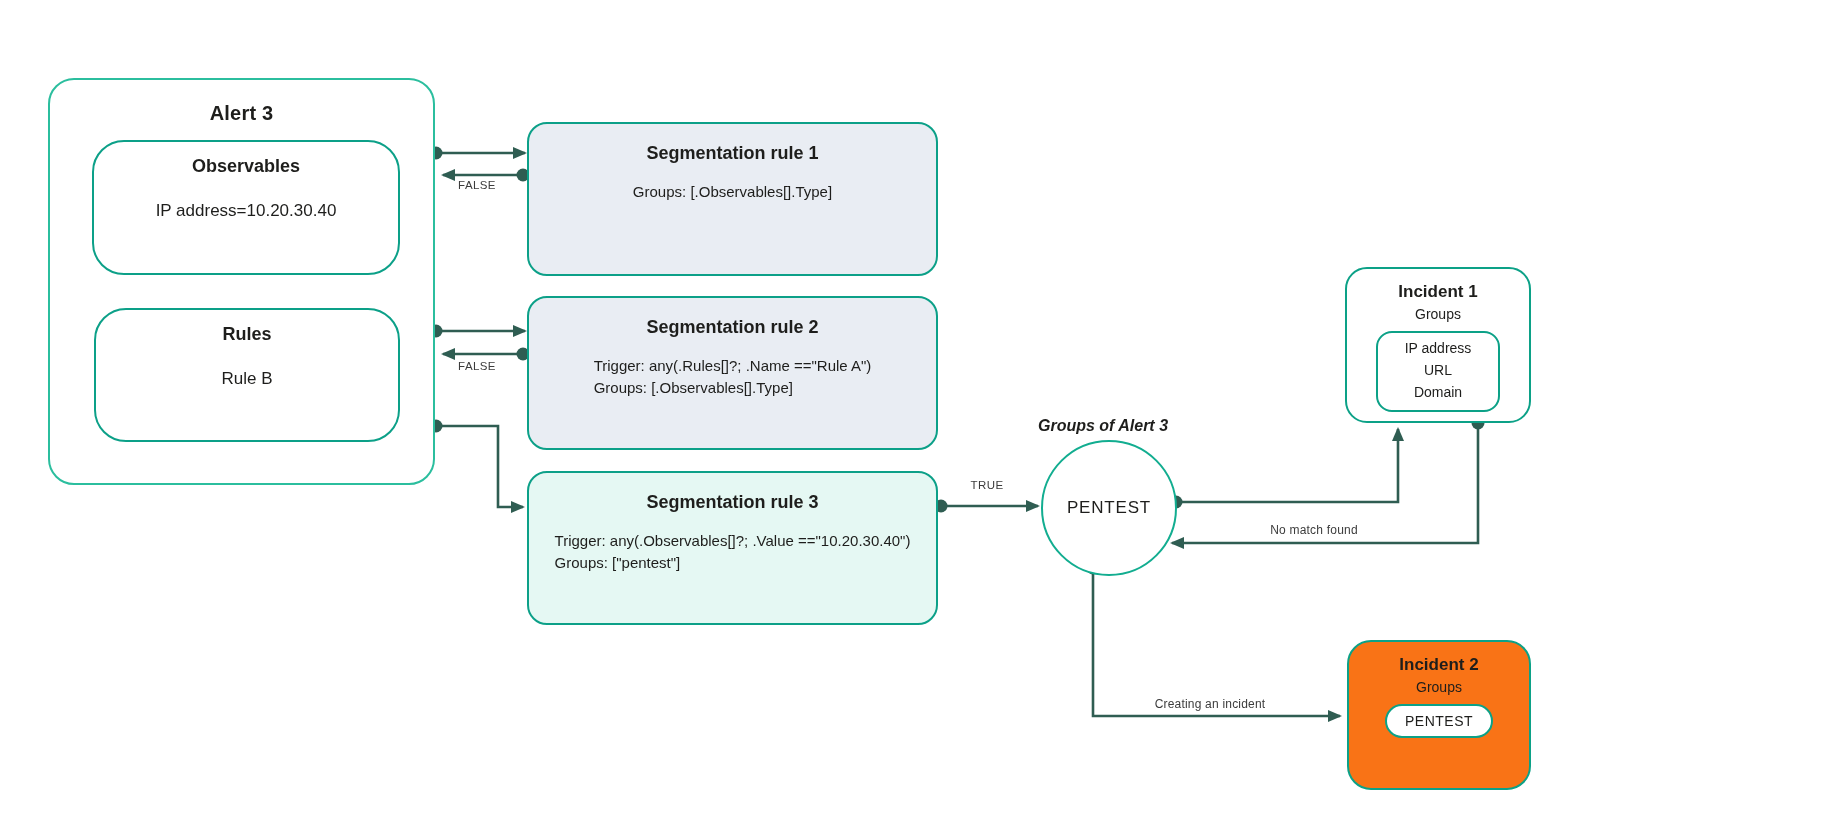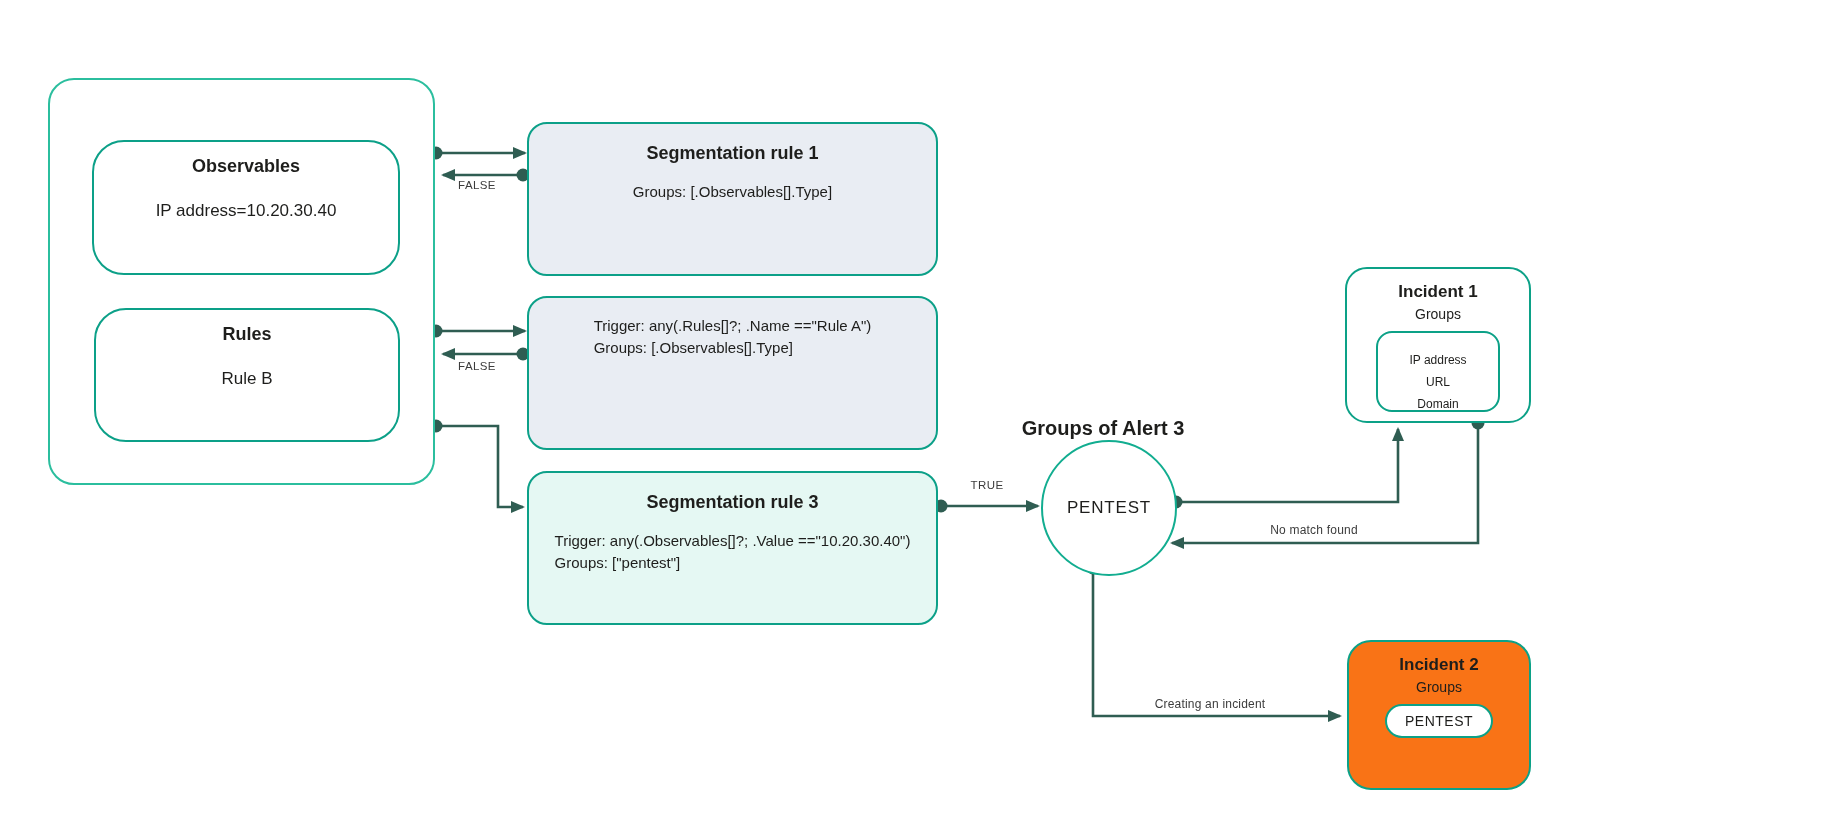--- a/index.html
+++ b/index.html
@@ -48,35 +48,35 @@
   
   .groups-circle{
     left:1041px;top:440px;width:136px;height:136px;
     background:#ffffff;border:2px solid #12ad90;border-radius:50%;
     box-sizing:border-box;
     display:flex;align-items:center;justify-content:center;
     font-size:17px;letter-spacing:.8px;
   }
   .groups-label{
     left:1103px;top:417px;transform:translateX(-50%);
-    font-size:20px;font-weight:700;white-space:nowrap;
+    font-size:16px;font-weight:700;white-space:nowrap;font-style:italic;
   }
   
   .incident{
     border:2px solid #0ca187;border-radius:24px;
     box-sizing:border-box;text-align:center;
   }
   .incident-1{left:1345px;top:267px;width:186px;height:156px;background:#ffffff;border-radius:22px;}
   .incident-2{left:1347px;top:640px;width:184px;height:150px;background:#f97316;}
   .incident-title{margin-top:13px;font-size:17px;font-weight:700;}
   .incident-sub{margin-top:4px;font-size:14px;}
   .incident-inner{
     margin:9px auto 12px auto;width:124px;height:81px;
     border:2px solid #0ca187;border-radius:16px;background:#ffffff;
-    box-sizing:border-box;font-size:12px;line-height:22px;padding-top:16px;
+    box-sizing:border-box;font-size:14px;line-height:22px;padding-top:4px;
   }
   .pill{
     margin:9px auto 0 auto;width:108px;height:34px;
     border:2px solid #0ca187;border-radius:17px;background:#ffffff;
     box-sizing:border-box;display:flex;align-items:center;justify-content:center;
     font-size:14px;letter-spacing:.5px;
   }
   
   .edge-label{
     transform:translateX(-50%);
@@ -119,38 +119,40 @@
       <circle cx="523" cy="354" r="6.5"></circle>
       <circle cx="436" cy="426" r="6.5"></circle>
       <circle cx="941" cy="506" r="6.5"></circle>
       <circle cx="1176" cy="502" r="6.5"></circle>
       <circle cx="1478" cy="423" r="6.5"></circle>
       <circle cx="1093" cy="568" r="6.5"></circle>
     </g>
   </svg>
 
   <div class="abs alert-box">
+    <div class="abs alert-title">Alert 3</div>
     <div class="abs sub-box observables-box">
       <div class="sub-title">Observables</div>
       <div class="sub-value">IP address=10.20.30.40</div>
     </div>
     <div class="abs sub-box rules-box">
       <div class="sub-title">Rules</div>
       <div class="sub-value">Rule B</div>
     </div>
   </div>
 
   <div class="abs rule-box rule-gray rule-1">
     <div class="rule-title">Segmentation rule 1</div>
     <div class="rule-body">
       <div>Groups: [.Observables[].Type]</div>
     </div>
   </div>
 
   <div class="abs rule-box rule-gray rule-2">
+    <div class="rule-title">Segmentation rule 2</div>
     <div class="rule-body">
       <div>Trigger: any(.Rules[]?; .Name =="Rule A")</div>
       <div>Groups: [.Observables[].Type]</div>
     </div>
   </div>
 
   <div class="abs rule-box rule-mint rule-3">
     <div class="rule-title">Segmentation rule 3</div>
     <div class="rule-body">
       <div>Trigger: any(.Observables[]?; .Value =="10.20.30.40")</div>

